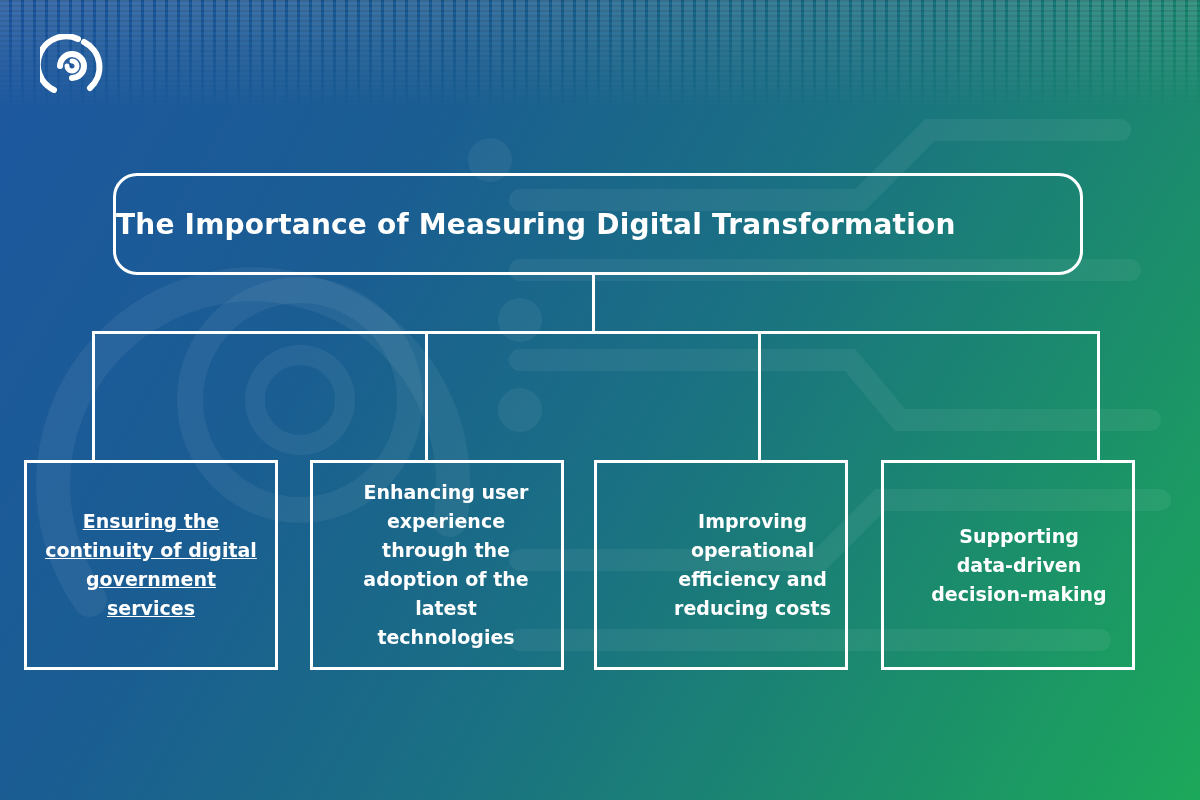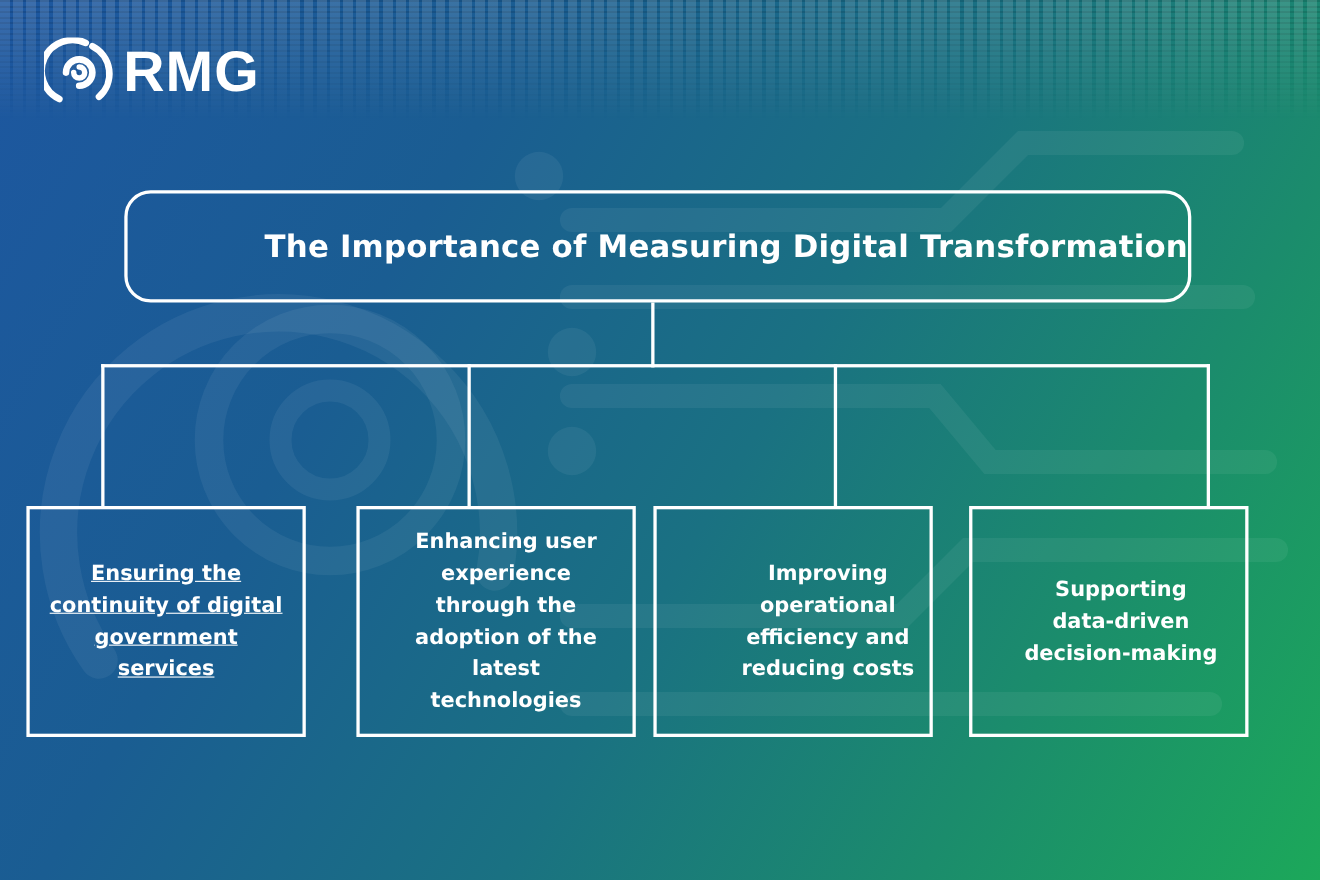--- a/index.html
+++ b/index.html
@@ -16,21 +16,21 @@
       repeating-linear-gradient(0deg, rgba(255,255,255,0.0) 0 3px, rgba(0,0,0,0.12) 3px 5px);
     -webkit-mask-image: linear-gradient(180deg, rgba(0,0,0,1) 0%, rgba(0,0,0,0.6) 40%, rgba(0,0,0,0) 100%);
     mask-image: linear-gradient(180deg, rgba(0,0,0,1) 0%, rgba(0,0,0,0.6) 40%, rgba(0,0,0,0) 100%);
   }
   .deco { position:absolute; left:0; top:0; width:1200px; height:800px; }
   .logo { position:absolute; left:40px; top:34px; display:flex; align-items:center; gap:8px; }
   .logo-text { font-family:"Liberation Sans", sans-serif; font-weight:bold; font-size:52px; letter-spacing:1px; line-height:1; }
   .title-box {
     position:absolute; left:113px; top:173px; width:970px; height:102px;
     border:3px solid #fff; border-radius:24px; box-sizing:border-box;
-    display:flex; align-items:center; justify-content:flex-end;
+    display:flex; align-items:center; justify-content:flex-start;
   }
   .title-text { font-family:"DejaVu Sans", sans-serif; font-weight:bold; font-size:28px; letter-spacing:0.2px; }
   .line { position:absolute; background:#fff; }
   .card {
     position:absolute; top:460px; height:210px; width:254px;
     border:3px solid #fff; box-sizing:border-box;
     display:flex; align-items:center; justify-content:center; text-align:center;
     padding:0 14px;
   }
   .card-text { font-family:"DejaVu Sans", sans-serif; font-weight:bold; font-size:19px; line-height:29px; white-space:pre-line; }
@@ -60,41 +60,40 @@
 
 <div class="logo">
   <svg width="64" height="64" viewBox="0 0 64 64">
     <g fill="none" stroke="#fff" stroke-linecap="round">
       <path d="M 14 56 A 28 28 0 0 1 38 5" stroke-width="6"></path>
       <path d="M 44 8 A 28 28 0 0 1 50 54" stroke-width="6"></path>
       <path d="M 20 32 A 12 12 0 1 1 32 44" stroke-width="6"></path>
       <path d="M 27 32 A 5 5 0 1 0 32 27" stroke-width="5"></path>
     </g>
   </svg>
-  <span class="logo-text">RMG</span>
 </div>
 
 <div class="title-box">
   <span class="title-text">The Importance of Measuring Digital Transformation</span>
 </div>
 
 <div class="line" style="left:592px; top:275px; width:3px; height:59px;"></div>
 <div class="line" style="left:92px; top:331px; width:1008px; height:3px;"></div>
 <div class="line" style="left:92px; top:331px; width:3px; height:130px;"></div>
 <div class="line" style="left:425px; top:331px; width:3px; height:130px;"></div>
 <div class="line" style="left:758px; top:331px; width:3px; height:130px;"></div>
 <div class="line" style="left:1097px; top:331px; width:3px; height:130px;"></div>
 
 <div class="card" style="left:24px;text-decoration:underline;">
   <span class="card-text">Ensuring the
 continuity of digital
 government
 services</span>
 </div>
-<div class="card" style="left:324px;padding-left:32px;">
+<div class="card" style="left:310px;padding-left:32px;">
   <span class="card-text">Enhancing user
 experience
 through the
 adoption of the
 latest technologies</span>
 </div>
 <div class="card" style="left:594px;justify-content:flex-end;">
   <span class="card-text">Improving
 operational
 efficiency and

